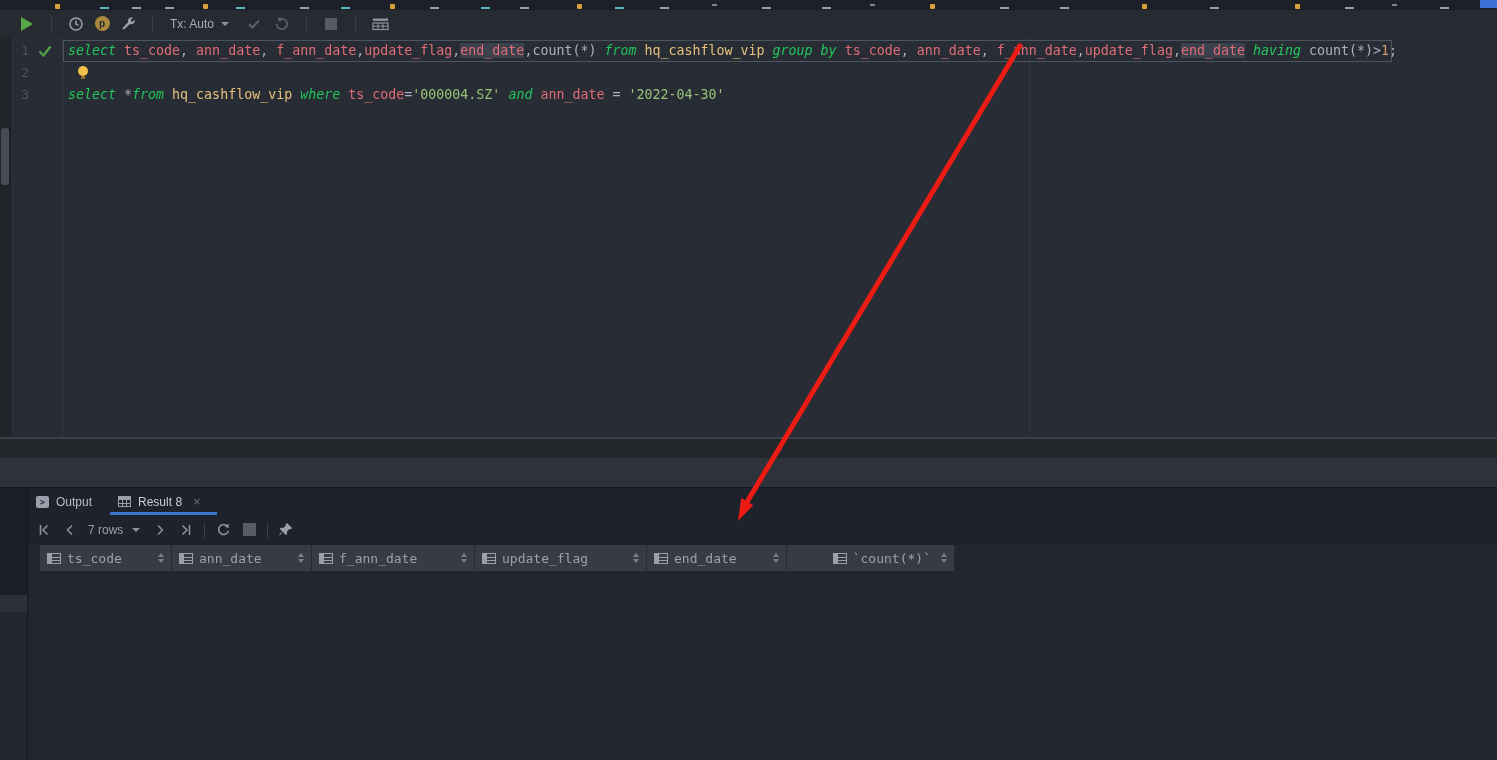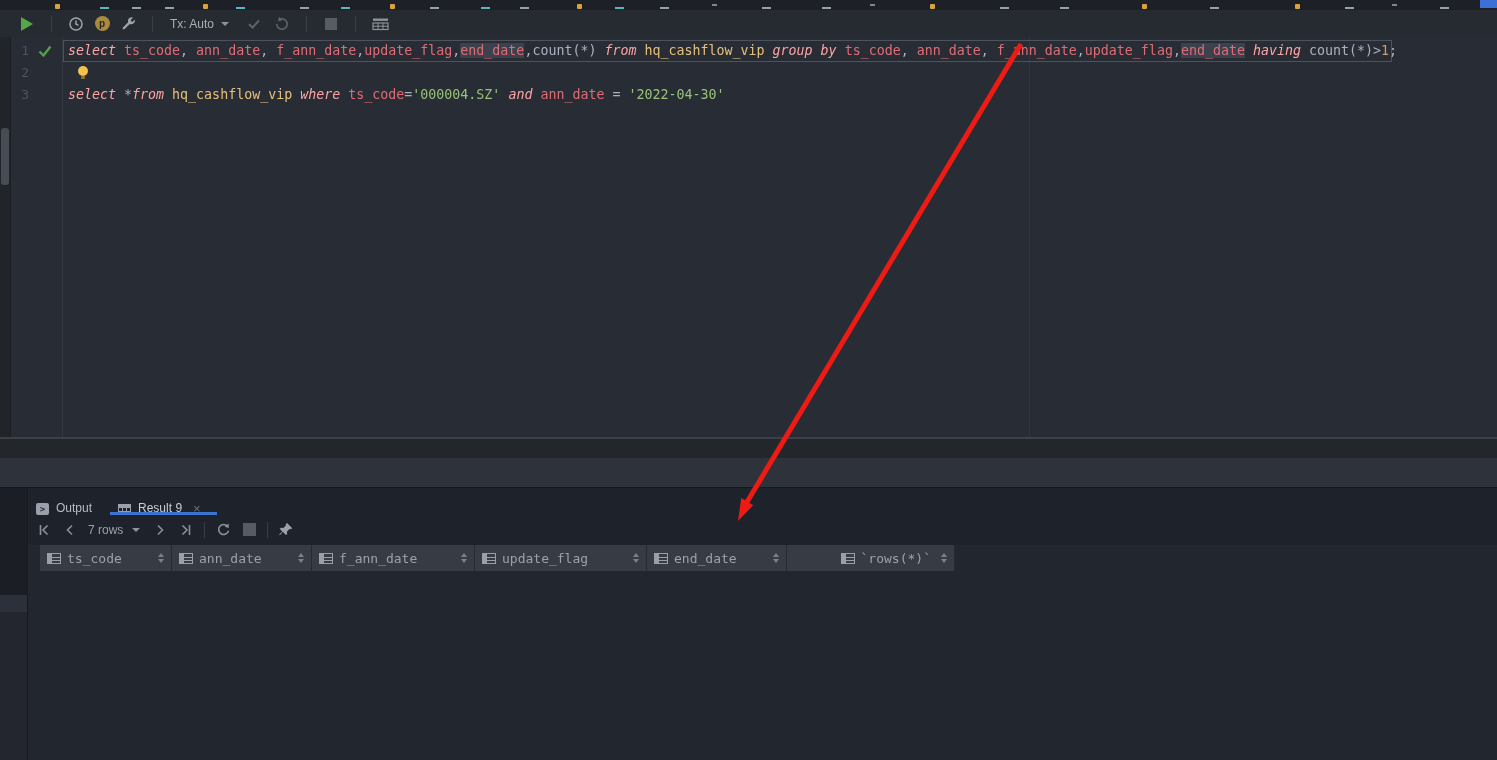--- a/index.html
+++ b/index.html
@@ -35,21 +35,21 @@
   .ed-thumb{position:absolute;left:1px;top:91px;width:8px;height:57px;background:#474c54;border-radius:3px;}
   .gutter{position:absolute;left:10px;top:0;width:52px;height:100%;}
   .gut-row{position:absolute;left:0;width:52px;height:22px;display:flex;align-items:center;}
   .gut-num{display:inline-block;width:14px;margin-left:5px;text-align:right;color:#4d5565;font-size:13px;line-height:22px;}
   .gut-ico{margin-left:9px;display:flex;align-items:center;}
   .code-area{position:absolute;left:62px;top:0;right:0;bottom:0;border-left:1px solid #343841;}
   .margin-guide{position:absolute;left:966px;top:0;bottom:0;width:1px;background:#31353d;}
   .stmt-box{position:absolute;left:0;top:3px;width:1329px;height:22px;box-sizing:border-box;border:1px solid #4d535d;z-index:1;}
   .code-line{position:absolute;left:5px;height:22px;line-height:22px;white-space:pre;font-size:13.3px;z-index:2;
              font-family:"DejaVu Sans Mono",monospace;}
-  .tk-kw{color:#fca5a5;font-style:italic;}
+  .tk-kw{color:#22c55e;font-style:italic;}
   .tk-id{color:#e06c75;}
   .tk-idh{color:#e06c75;background:#3b414d;}
   .tk-tbl{color:#e5c07b;}
   .tk-str{color:#98c379;}
   .tk-num{color:#d19a66;}
   .tk-pl{color:#abb2bf;}
   .bulb{position:absolute;left:15px;top:29px;width:10px;height:10px;border-radius:50%;background:#f2c24d;z-index:2;}
   .bulb::after{content:"";position:absolute;left:3px;bottom:-3px;width:4px;height:3px;background:#8a6d2f;}
 
   
@@ -59,21 +59,21 @@
   .div-b{position:absolute;left:0;top:487px;width:100%;height:1px;background:#15181d;}
 
   
   .panel{position:absolute;left:0;top:488px;width:100%;height:272px;background:#1e222a;}
   .pn-stripe{position:absolute;left:0;top:0;width:27px;height:100%;background:#1b1e25;}
   .pn-stripe .sec-b{position:absolute;left:0;top:107px;width:100%;height:17px;background:#2c303a;}
   .pn-stripe .sec-c{position:absolute;left:0;top:124px;width:100%;bottom:0;background:#23262e;}
   .pn-vline{position:absolute;left:27px;top:0;width:1px;height:100%;background:#16191f;}
 
   .tabs-row{position:absolute;left:28px;right:0;top:0;height:27px;display:flex;align-items:center;}
-  .tab{display:flex;align-items:flex-end;gap:7px;height:100%;padding:0 8px;}
+  .tab{display:flex;align-items:center;gap:7px;height:100%;padding:0 8px;}
   .tab-label{font-size:12px;color:#b7bcc4;}
   .tab.active .tab-label{color:#c9cdd5;}
   .out-icon{width:13px;height:12px;background:#99a0ab;border-radius:2px;color:#1e222a;
             font-family:"DejaVu Sans Mono",monospace;font-weight:bold;font-size:9px;
             display:flex;align-items:center;justify-content:center;}
   .out-icon::before{content:">";}
   .grid-ico{width:13px;height:11px;box-sizing:border-box;border:1px solid #99a0ab;
             background:
               linear-gradient(to bottom,#99a0ab 0,#99a0ab 3px,transparent 3px),
               linear-gradient(to right,transparent 0,transparent 3.5px,#99a0ab 3.5px,#99a0ab 4.5px,transparent 4.5px,transparent 7.5px,#99a0ab 7.5px,#99a0ab 8.5px,transparent 8.5px),
@@ -237,21 +237,21 @@
     </div>
     <div class="pn-vline"></div>
 
     <div class="tabs-row">
       <div class="tab">
         <span class="out-icon"></span>
         <span class="tab-label">Output</span>
       </div>
       <div class="tab active" style="margin-left:10px">
         <span class="grid-ico"></span>
-        <span class="tab-label">Result 9</span>
+        <span class="tab-label">Result 8</span>
         <span class="close-x"></span>
       </div>
       <div class="tab-underline"></div>
     </div>
 
     <div class="pager-row">
       <div class="pg-ico" style="margin-left:8px">
         <svg class="ui" width="16" height="16" viewBox="0 0 16 16">
           <path d="M4.5 3 V13" stroke="#8b9098" stroke-width="1.6" fill="none"></path>
           <path d="M11.5 3.5 L7 8 L11.5 12.5" stroke="#8b9098" stroke-width="1.6" fill="none"></path>
@@ -331,21 +331,21 @@
       <div class="hcell" style="width:140px">
         <span class="col-icon"></span>
         <span class="hcell-label">end_date</span>
         <span class="sort">
             <i class="up"></i>
             <i class="dn"></i>
           </span>
       </div>
       <div class="hcell right" style="width:168px">
         <span class="col-icon"></span>
-        <span class="hcell-label">`rows(*)`</span>
+        <span class="hcell-label">`count(*)`</span>
         <span class="sort inline">
             <i class="up"></i>
             <i class="dn"></i>
           </span>
       </div>
     </div>
 
     <div class="grid-area"></div>
   </div>
 

